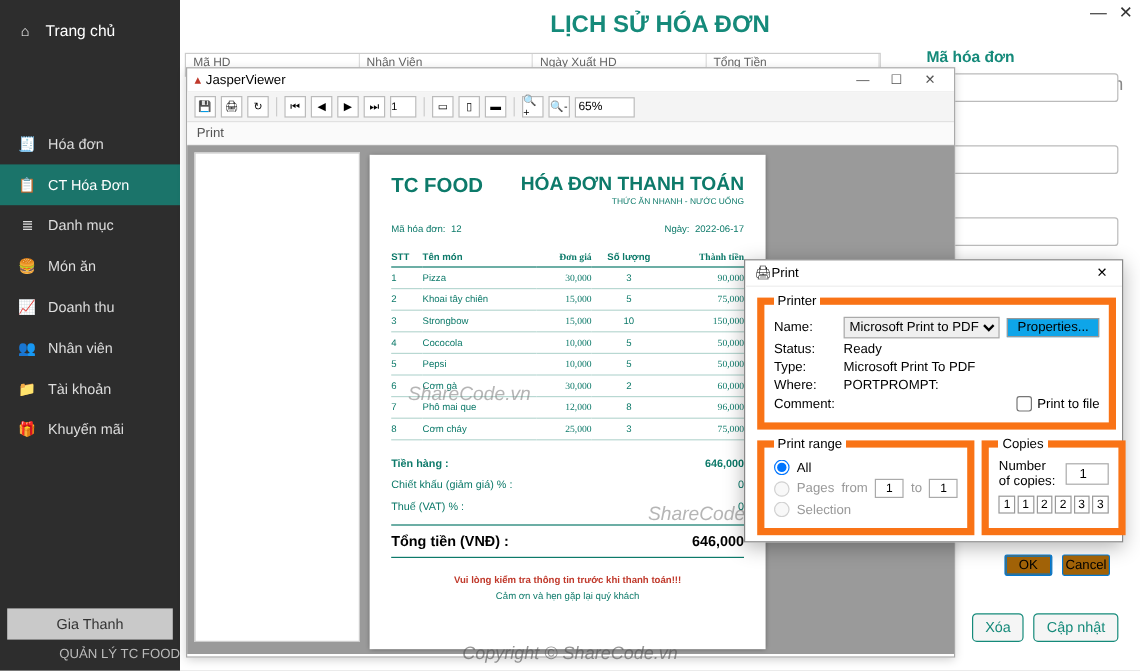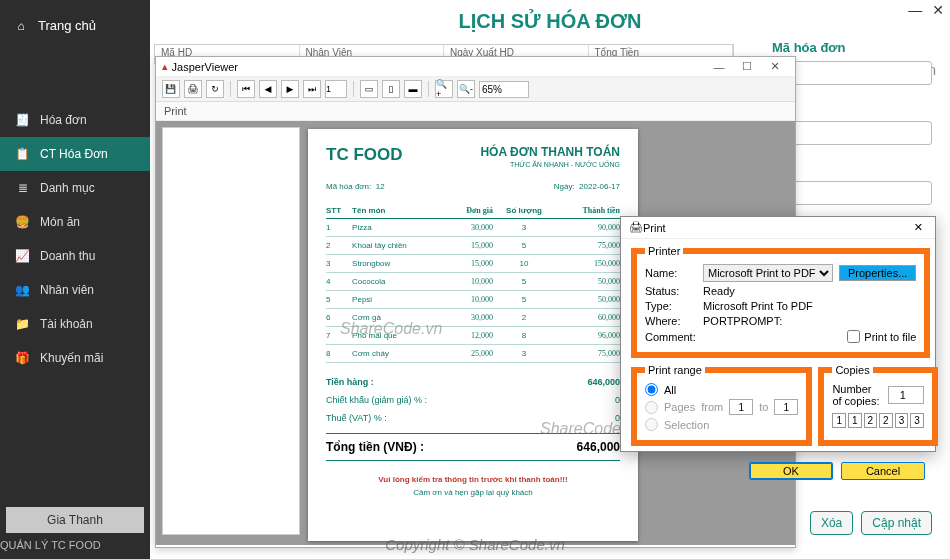--- a/index.html
+++ b/index.html
@@ -12,21 +12,21 @@
 .logo-watermark .v { color: #888; font-weight: normal; }
 
 .sidebar { position: absolute; left: 0; top: 0; width: 150px; height: 559px; background: #2d2d2d; color: #ddd; font-size: 12px; }
 .sidebar .home { display: flex; align-items: center; gap: 10px; padding: 18px 14px 10px; font-size: 13px; color: #fff; }
 .sidebar .nav { margin-top: 60px; }
 .sidebar .item { display: flex; align-items: center; gap: 10px; padding: 10px 16px; color: #ddd; cursor: pointer; }
 .sidebar .item.active { background: #1b746a; color: #fff; }
 .sidebar .icon { width: 14px; height: 14px; display: inline-flex; align-items: center; justify-content: center; font-size: 12px; }
 .sidebar .footer { position: absolute; bottom: 0; width: 100%; }
 .sidebar .user-btn { background: #c9c9c9; color: #333; text-align: center; padding: 6px 0; font-size: 12px; margin: 0 6px; }
-.sidebar .brand { color: #bbb; text-align: left; padding: 6px 0 8px; font-size: 11px; }
+.sidebar .brand { color: #bbb; text-align: right; padding: 6px 0 8px; font-size: 11px; }
 
 .main-title { position: absolute; left: 150px; top: 10px; right: 0; text-align: center; font-size: 20px; font-weight: bold; color: #158a7a; }
 
 .side-panel { position: absolute; right: 18px; top: 40px; bottom: 18px; width: 160px; }
 .side-panel .label { color: #158a7a; font-weight: bold; font-size: 13px; margin-bottom: 6px; }
 .side-panel .field { height: 24px; border: 1px solid #bbb; border-radius: 3px; margin-bottom: 36px; background: #fff; }
 .side-panel .btns { position: absolute; bottom: 6px; right: 0; display: flex; gap: 8px; }
 .side-panel .btn { padding: 4px 10px; border: 1px solid #158a7a; border-radius: 4px; color: #158a7a; background: #f5f5f5; font-size: 12px; cursor: pointer; }
 
 .bg-grid { position: absolute; left: 154px; top: 44px; width: 580px; height: 20px; border: 1px solid #ccc; font-size: 10px; color: #666; display: flex; }
@@ -40,21 +40,21 @@
 .viewer-toolbar .tb { width: 18px; height: 18px; border: 1px solid #bbb; background: #fff; display: flex; align-items: center; justify-content: center; font-size: 9px; cursor: pointer; }
 .viewer-toolbar .sep { width: 1px; height: 16px; background: #ccc; margin: 0 2px; }
 .viewer-toolbar .zoom { width: 50px; height: 17px; border: 1px solid #bbb; font-size: 10px; padding: 0 2px; }
 .viewer-sub { padding: 3px 8px; font-size: 11px; color: #555; border-bottom: 1px solid #eee; background: #fafafa; }
 .viewer-body { position: relative; background: #9a9a9a; height: 424px; padding: 8px 12px; overflow: hidden; }
 .page { background: #fff; width: 330px; height: 412px; margin-left: 140px; padding: 16px 18px; position: relative; box-shadow: 0 1px 4px rgba(0,0,0,0.4); }
 .viewer-body::before { content: ""; position: absolute; left: 6px; top: 6px; width: 136px; height: 406px; background: #fff; border: 1px solid #ccc; }
 
 .page .hdr { display: flex; justify-content: space-between; }
 .page .brand-name { color: #0d7a6a; font-weight: bold; font-size: 17px; }
-.page .inv-title { color: #0d7a6a; font-weight: bold; font-size: 12px; text-align: left; }
+.page .inv-title { color: #0d7a6a; font-weight: bold; font-size: 16px; text-align: left; }
 .page .sub { color: #0d7a6a; font-size: 7px; text-align: right; margin-top: 2px; }
 .page .meta { display: flex; justify-content: space-between; font-size: 8px; color: #0d7a6a; margin-top: 14px; }
 .page table { width: 100%; border-collapse: collapse; margin-top: 12px; font-size: 8px; color: #0d7a6a; }
 .page th { text-align: left; border-bottom: 1.5px solid #0d7a6a; padding: 3px 0; font-weight: bold; }
 .page th.r, .page td.r { text-align: right; font-family: Liberation Serif, serif; }
 .page th.c, .page td.c { text-align: center; }
 .page td { border-bottom: 1px solid #b8d8d2; padding: 4px 0; }
 .page .totals { margin-top: 10px; font-size: 9px; color: #0d7a6a; }
 .page .totals .row { display: flex; justify-content: space-between; padding: 4px 0; }
 .page .grand { border-top: 1.5px solid #0d7a6a; border-bottom: 1.5px solid #0d7a6a; font-weight: bold; font-size: 12px; padding: 6px 0; margin-top: 6px; display: flex; justify-content: space-between; }
@@ -74,21 +74,21 @@
 .print-dlg .lbl { width: 52px; }
 .print-dlg select { flex: 1; height: 18px; font-size: 11px; border: 1px solid #aaa; }
 .print-dlg .prop-btn { padding: 1px 8px; border: 1px solid #999; background: #0ea5e9; font-size: 11px; cursor: pointer; }
 .print-dlg .two-col { display: flex; gap: 6px; }
 .print-dlg .two-col fieldset { flex: 1; }
 .print-dlg .tiny-input { width: 24px; height: 16px; border: 1px solid #aaa; font-size: 10px; text-align: center; }
 .print-dlg .spin { width: 36px; height: 18px; border: 1px solid #aaa; font-size: 11px; text-align: right; padding-right: 2px; }
 .print-dlg .collate { display: flex; gap: 2px; margin-top: 6px; }
 .print-dlg .collate span { border: 1px solid #999; padding: 1px 3px; font-size: 10px; background: #fff; }
 .print-dlg .dlg-btns { display: flex; justify-content: flex-end; gap: 8px; padding: 4px 10px 8px; }
-.print-dlg .dlg-btns button { width: 84px; padding: 2px 0; border: 1px solid #0078d4; background: #fde047; border-radius: 2px; font-size: 11px; cursor: pointer; text-align: center; }
+.print-dlg .dlg-btns button { width: 40px; padding: 2px 0; border: 1px solid #0078d4; background: #a16207; border-radius: 2px; font-size: 11px; cursor: pointer; text-align: center; }
 .print-dlg .dlg-btns button.ok { border: 1px solid #0078d4; box-shadow: 0 0 0 1px #0078d4 inset; }
 .print-dlg .chk { display: flex; align-items: center; gap: 4px; margin-left: auto; }
 
 .copyright-wm { position: absolute; bottom: 6px; left: 50%; transform: translateX(-50%); color: rgba(80,80,80,0.6); font-style: italic; font-size: 15px; }
 </style>
 </head>
 <body>
 
 <div class="topbar">
   <span>—</span>

